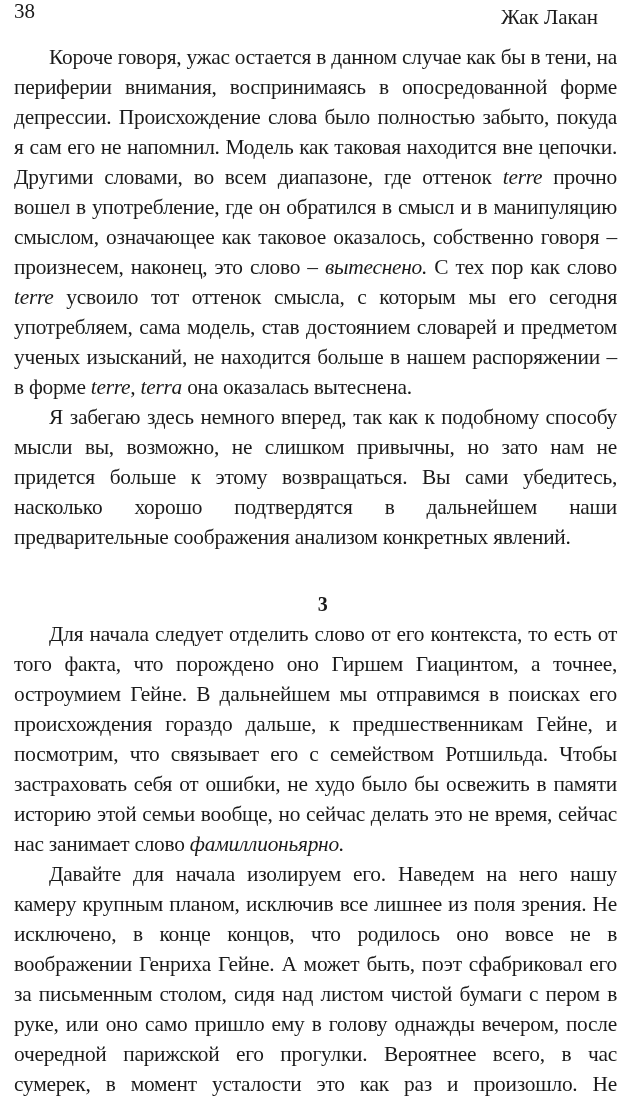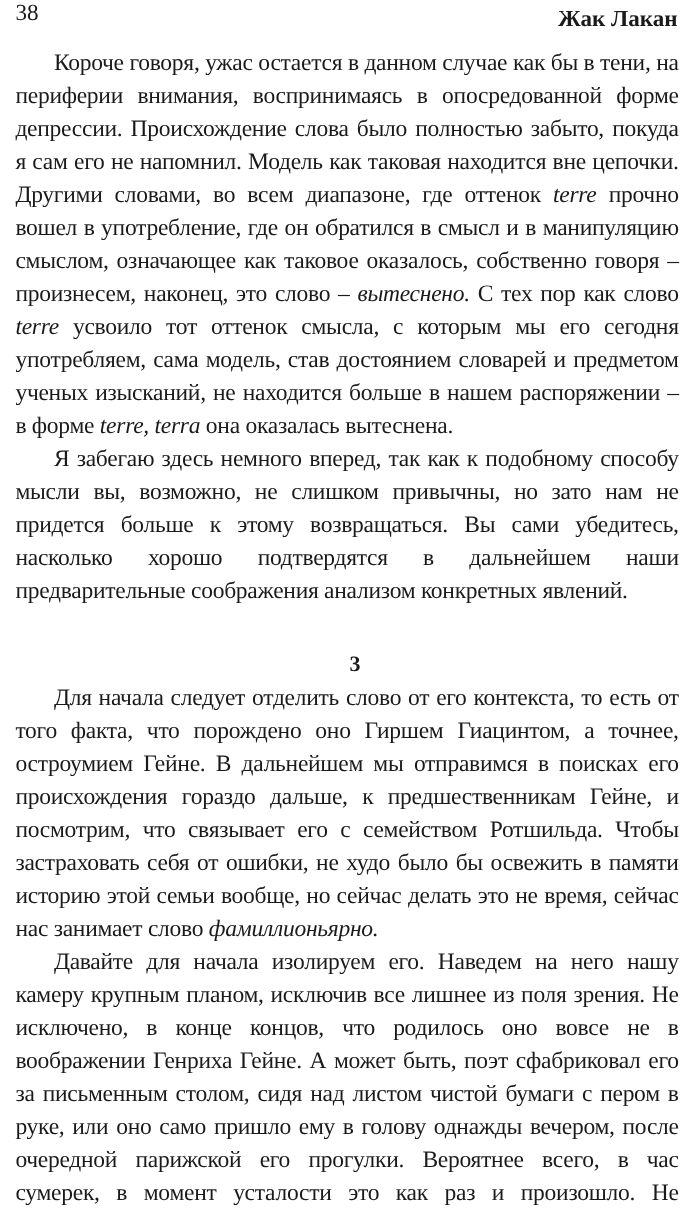--- a/index.html
+++ b/index.html
@@ -31,23 +31,22 @@
       font-size: 21px;
       line-height: 26px;
     }
     .page-number {
       position: absolute;
       left: 0;
       top: -2px;
     }
     .running-title {
       position: absolute;
-      right: 0;
+      right: 18px;
       top: 4px;
-      font-weight: bold;
     }
     .body-text {
       position: absolute;
       left: 14px;
       top: 42px;
       width: 603px;
       font-size: 21.4px;
       line-height: 30px;
       text-align: justify;
       letter-spacing: -0.25px;

